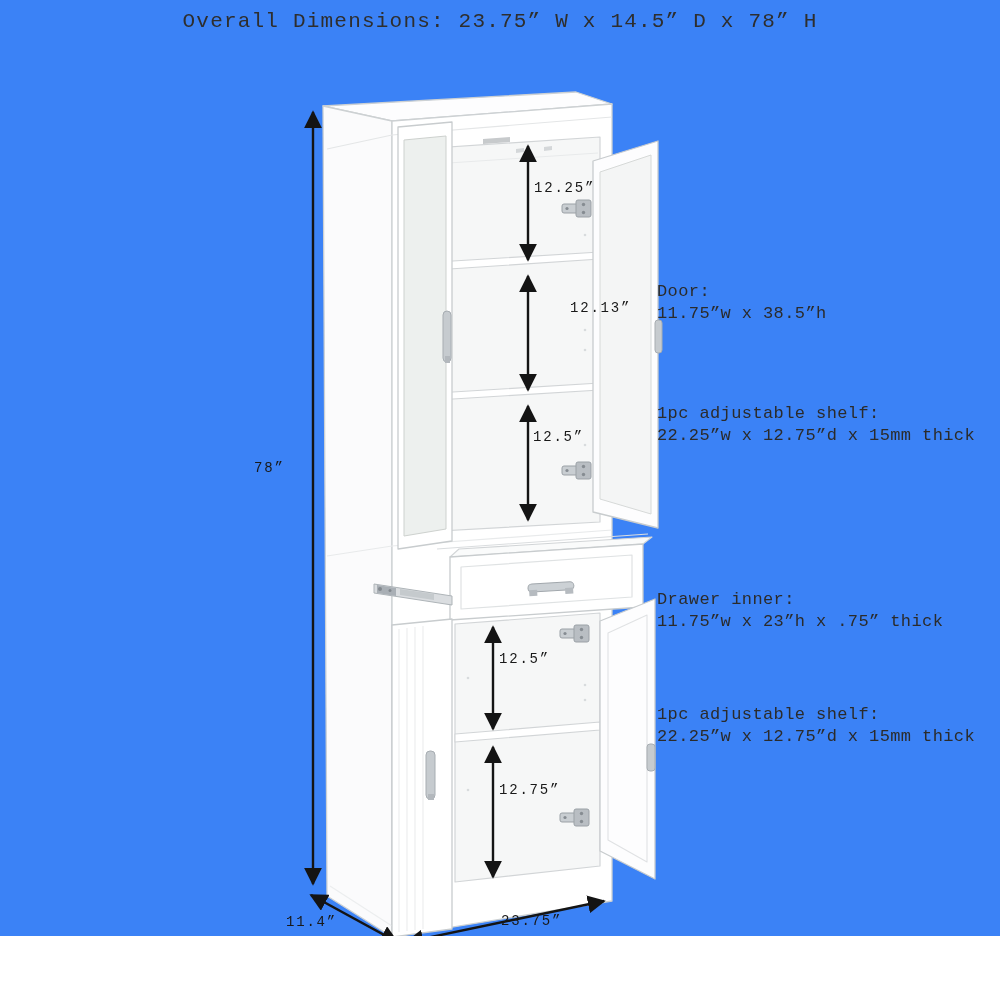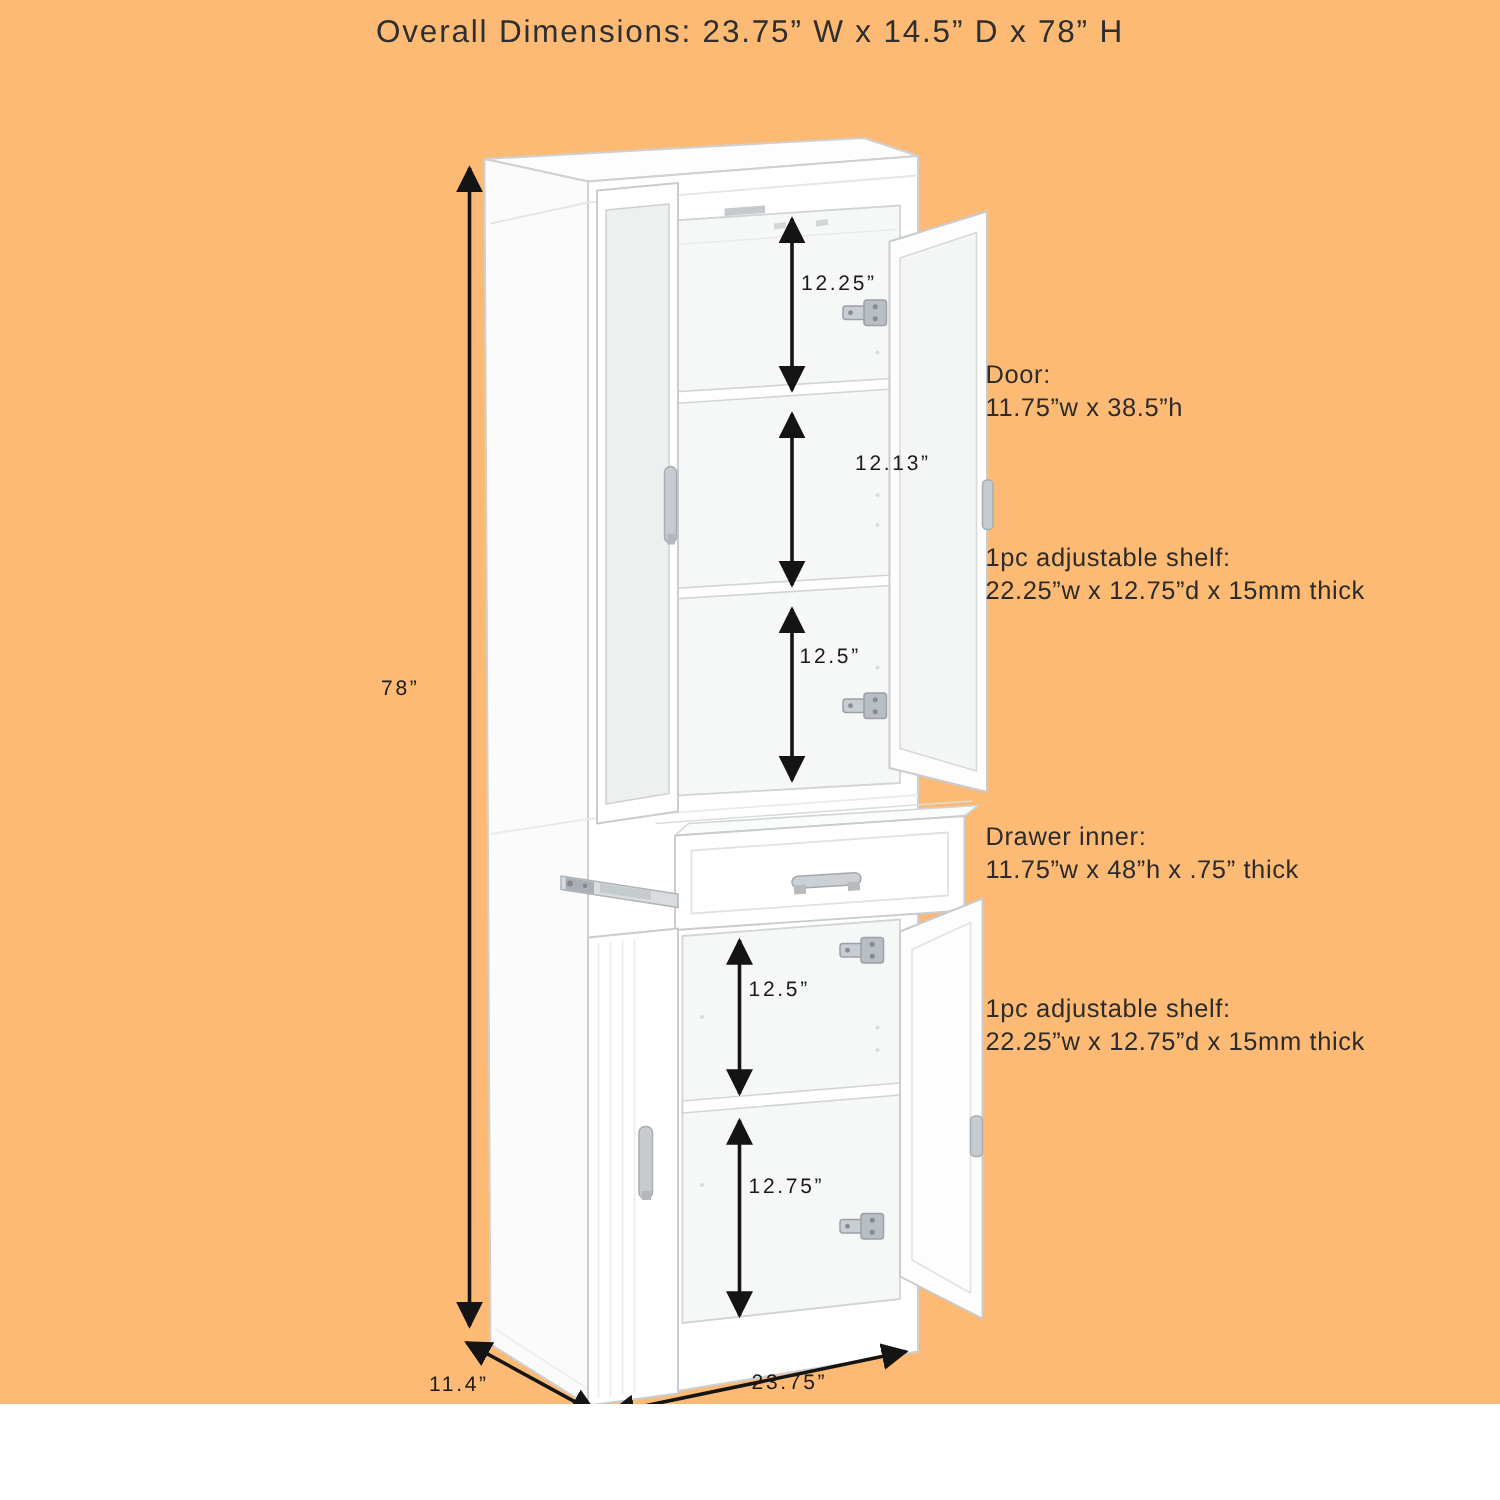--- a/index.html
+++ b/index.html
@@ -1,30 +1,30 @@
 <!DOCTYPE html>
 <html><head>
 <meta charset="utf-8">
 <style>
   html,body{margin:0;padding:0;background:#ffffff;}
   .stage{
-    position:relative;width:1000px;height:936px;background:#fdba74;overflow:hidden;
-    font-family:Liberation Sans, sans-serif;
+    position:relative;width:1000px;height:936px;background:#3b82f6;overflow:hidden;
+    font-family:Liberation Mono, monospace;
   }
   .stage svg{position:absolute;left:0;top:0;}
   .title{
     position:absolute;left:0;top:10px;width:1000px;text-align:center;
     font-size:21px;letter-spacing:1.2px;color:#2e2e2e;white-space:nowrap;
   }
   .dim{
     position:absolute;font-size:14px;letter-spacing:1.8px;color:#191919;white-space:nowrap;
   }
   .ann{
     position:absolute;left:657px;font-size:17px;letter-spacing:0.4px;
-    line-height:22px;color:#2b2b2b;white-space:nowrap;
+    line-height:22px;color:#2b2b2b;white-space:nowrap;margin-top:42px;
   }
 </style>
 </head>
 <body>
 
 <div class="stage">
 
   <svg width="1000" height="1000" viewBox="0 0 1000 1000">
     <defs>
       <marker id="ah" viewBox="0 0 10 10" refX="9" refY="5" markerWidth="7.5" markerHeight="7.5" orient="auto-start-reverse">
@@ -138,39 +138,39 @@
       <line x1="528" y1="406" x2="528" y2="520" marker-start="url(#ah)" marker-end="url(#ah)"></line>
       <line x1="493" y1="627" x2="493" y2="729" marker-start="url(#ah)" marker-end="url(#ah)"></line>
       <line x1="493" y1="747" x2="493" y2="877" marker-start="url(#ah)" marker-end="url(#ah)"></line>
       <line x1="311" y1="895" x2="397" y2="942" marker-start="url(#ah)" marker-end="url(#ah)"></line>
       <line x1="407" y1="942" x2="604" y2="901" marker-start="url(#ah)" marker-end="url(#ah)"></line>
     </g>
   </svg>
 
   <div class="title">Overall Dimensions: 23.75” W x 14.5” D x 78” H</div>
 
-  <div class="dim" style="left:254px;top:450px;">78”</div>
+  <div class="dim" style="left:254px;top:460px;">78”</div>
   <div class="dim" style="left:534px;top:180px;">12.25”</div>
   <div class="dim" style="left:534px;top:300px;margin-left:36px;">12.13”</div>
   <div class="dim" style="left:533px;top:429px;">12.5”</div>
   <div class="dim" style="left:499px;top:651px;">12.5”</div>
   <div class="dim" style="left:499px;top:782px;">12.75”</div>
   <div class="dim" style="left:286px;top:914px;">11.4”</div>
   <div class="dim" style="left:501px;top:913px;text-align:right;">23.75”</div>
 
   <div class="ann" style="top:239px;">
     <div>Door:</div>
     <div>11.75”w x 38.5”h</div>
   </div>
   <div class="ann" style="top:361px;">
     <div>1pc adjustable shelf:</div>
     <div>22.25”w x 12.75”d x 15mm thick</div>
   </div>
   <div class="ann" style="top:547px;">
     <div>Drawer inner:</div>
-    <div>11.75”w x 48”h x .75” thick</div>
+    <div>11.75”w x 23”h x .75” thick</div>
   </div>
   <div class="ann" style="top:662px;">
     <div>1pc adjustable shelf:</div>
     <div>22.25”w x 12.75”d x 15mm thick</div>
   </div>
 
 </div>
 
 </body></html>

